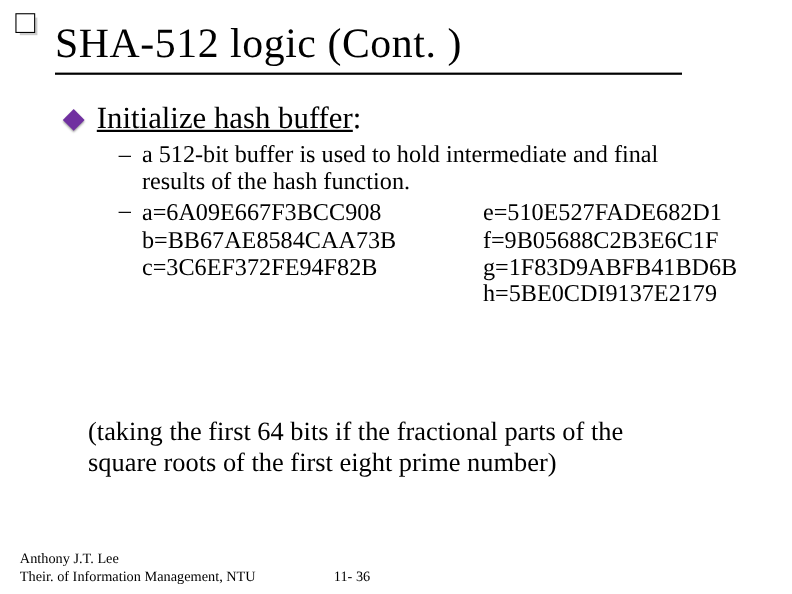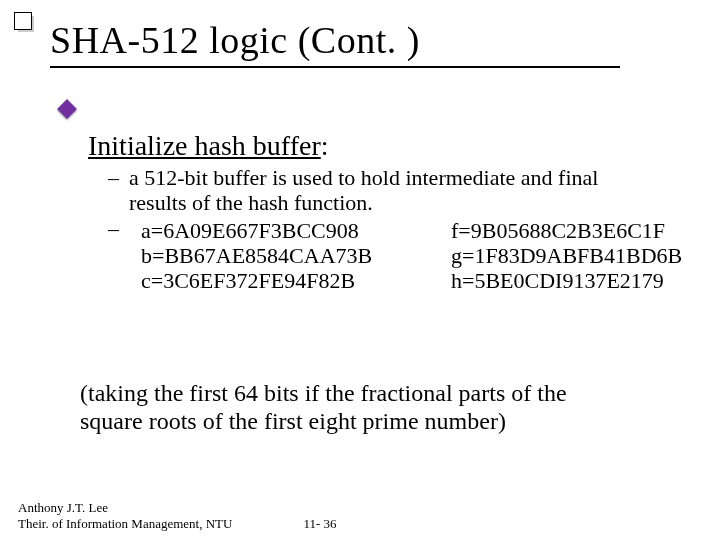--- a/index.html
+++ b/index.html
@@ -65,21 +65,20 @@
     height: 14px;
     background: #7030a0;
     transform: rotate(45deg);
     margin-top: 10px;
     margin-right: 14px;
     flex-shrink: 0;
     box-shadow: 1px 1px 2px rgba(0,0,0,0.4);
   }
   .lvl1-text {
     font-size: 28px;
-    margin-top: 38px;
   }
   .underline {
     text-decoration: underline;
   }
   .lvl2-container {
     margin-left: 48px;
   }
   .lvl2 {
     display: flex;
     align-items: flex-start;
@@ -96,21 +95,21 @@
     line-height: 1.12;
   }
   .hex-cols {
     display: flex;
     margin-top: 2px;
   }
   .hex-col {
     display: flex;
     flex-direction: column;
   }
-  .hex-col.left { width: 310px; margin-left: 12px; }
+  .hex-col.left { width: 310px; }
   .hex-col.right { }
   .hex-row {
     font-size: 22px;
     line-height: 1.12;
     white-space: nowrap;
   }
   .note {
     position: absolute;
     left: 80px;
     right: 30px;
@@ -167,20 +166,21 @@
       <div class="lvl2">
         <div class="dash">–</div>
         <div class="lvl2-text">
           <div class="hex-cols">
             <div class="hex-col left">
               <div class="hex-row">a=6A09E667F3BCC908</div>
               <div class="hex-row">b=BB67AE8584CAA73B</div>
               <div class="hex-row">c=3C6EF372FE94F82B</div>
             </div>
             <div class="hex-col right">
+              <div class="hex-row">e=510E527FADE682D1</div>
               <div class="hex-row">f=9B05688C2B3E6C1F</div>
               <div class="hex-row">g=1F83D9ABFB41BD6B</div>
               <div class="hex-row">h=5BE0CDI9137E2179</div>
             </div>
           </div>
         </div>
       </div>
 
     </div>
 

